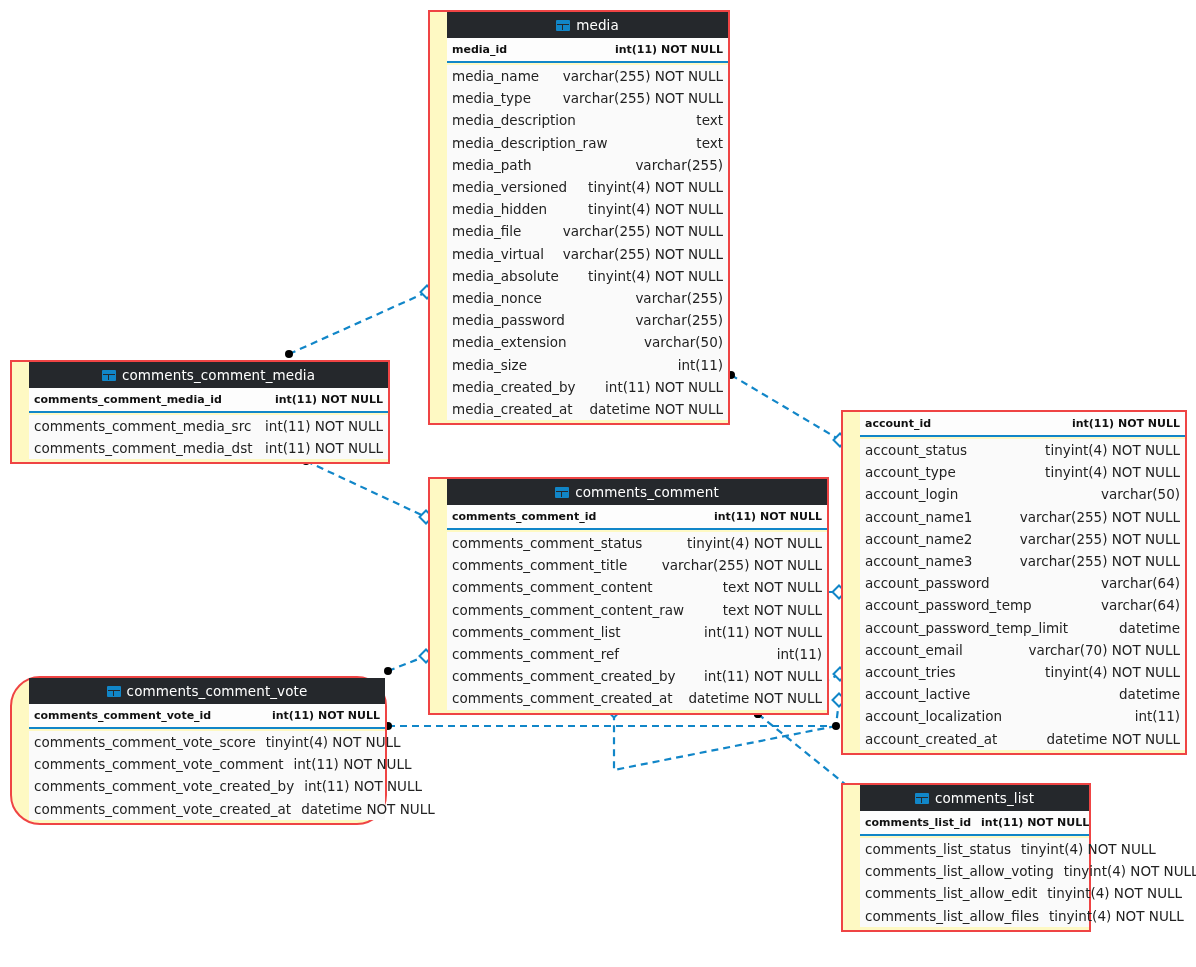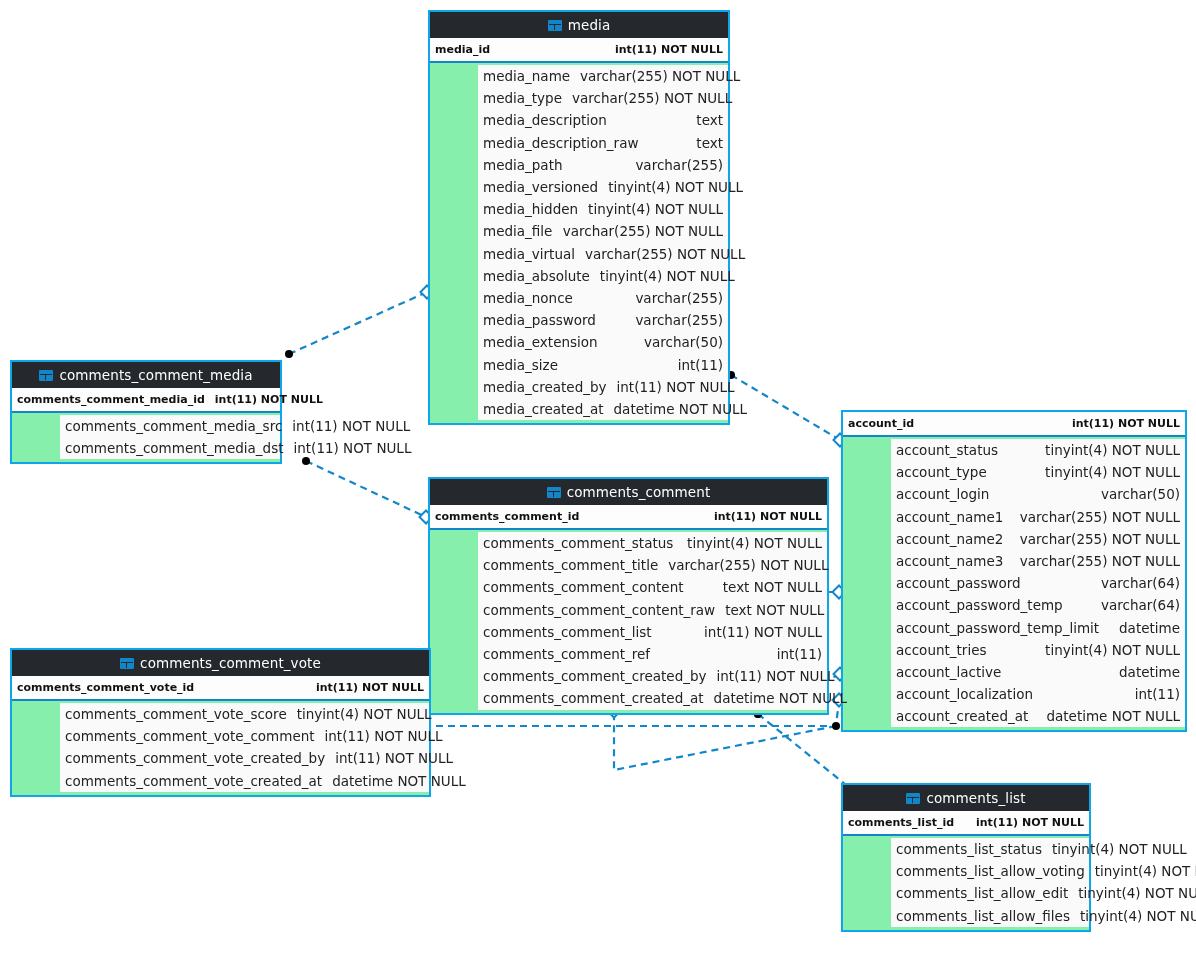--- a/index.html
+++ b/index.html
@@ -6,24 +6,25 @@
   body{
     width:1196px;height:967px;position:relative;overflow:hidden;
     font-family:"DejaVu Sans","Liberation Sans",sans-serif;
     -webkit-font-smoothing:antialiased;
   }
   #canvas{position:absolute;inset:0;width:1196px;height:967px;}
   #edges{position:absolute;left:0;top:0;width:1196px;height:967px;pointer-events:none;}
 
   .table-box{
     position:absolute;
-    border:2px solid #0ea5e9;
-    background:#86efac;
+    border:2px solid #ef4444;
+    background:#fef9c3;
     box-sizing:border-box;
     box-shadow:0 0 0 0 rgba(0,0,0,0);
+    padding-left:17px;
   }
   .tbl-header{
     background:#25282c;
     color:#ffffff;
     height:26px;
     display:flex;align-items:center;justify-content:center;
     gap:6px;
     font-size:13.5px;
     letter-spacing:0.1px;
   }
@@ -49,21 +50,20 @@
     color:#111;
   }
   .col-row{
     display:flex;align-items:center;
     height:22.2px;
     font-size:13.5px;
     padding:0 5px;
     box-sizing:border-box;
     color:#222;
     background:#fafafa;
-    margin-left:48px;
   }
   .rows-wrap{padding-top:2px;padding-bottom:3px;}
   .cname{flex:1 1 auto;text-align:left;white-space:nowrap;}
   .ctype{flex:0 0 auto;text-align:right;white-space:nowrap;padding-left:10px;}
 </style>
 </head>
 <body>
 
 <div id="canvas">
   <svg id="edges" xmlns="http://www.w3.org/2000/svg" viewBox="0 0 1196 967">
@@ -183,21 +183,21 @@
           <div class="col-row">
             <span class="cname">media_created_by</span>
             <span class="ctype">int(11) NOT NULL</span>
           </div>
           <div class="col-row">
             <span class="cname">media_created_at</span>
             <span class="ctype">datetime NOT NULL</span>
           </div>
         </div>
       </div>
-      <div class="table-box" style="left: 10px; top: 360px; width: 272px;">
+      <div class="table-box" style="left: 10px; top: 360px; width: 380px;">
         <div class="tbl-header">
           <span class="tbl-icon"></span>
           <span>comments_comment_media</span>
         </div>
         <div class="pk-row">
           <span class="cname">comments_comment_media_id</span>
           <span class="ctype">int(11) NOT NULL</span>
         </div>
         <div class="rows-wrap">
           <div class="col-row">
@@ -246,20 +246,24 @@
           </div>
           <div class="col-row">
             <span class="cname">account_password_temp</span>
             <span class="ctype">varchar(64)</span>
           </div>
           <div class="col-row">
             <span class="cname">account_password_temp_limit</span>
             <span class="ctype">datetime</span>
           </div>
           <div class="col-row">
+            <span class="cname">account_email</span>
+            <span class="ctype">varchar(70) NOT NULL</span>
+          </div>
+          <div class="col-row">
             <span class="cname">account_tries</span>
             <span class="ctype">tinyint(4) NOT NULL</span>
           </div>
           <div class="col-row">
             <span class="cname">account_lactive</span>
             <span class="ctype">datetime</span>
           </div>
           <div class="col-row">
             <span class="cname">account_localization</span>
             <span class="ctype">int(11)</span>
@@ -307,21 +311,21 @@
           <div class="col-row">
             <span class="cname">comments_comment_created_by</span>
             <span class="ctype">int(11) NOT NULL</span>
           </div>
           <div class="col-row">
             <span class="cname">comments_comment_created_at</span>
             <span class="ctype">datetime NOT NULL</span>
           </div>
         </div>
       </div>
-      <div class="table-box" style="left: 10px; top: 648px; width: 421px;">
+      <div class="table-box" style="left: 10px; top: 676px; width: 377px; border-radius: 30px;">
         <div class="tbl-header">
           <span class="tbl-icon"></span>
           <span>comments_comment_vote</span>
         </div>
         <div class="pk-row">
           <span class="cname">comments_comment_vote_id</span>
           <span class="ctype">int(11) NOT NULL</span>
         </div>
         <div class="rows-wrap">
           <div class="col-row">

